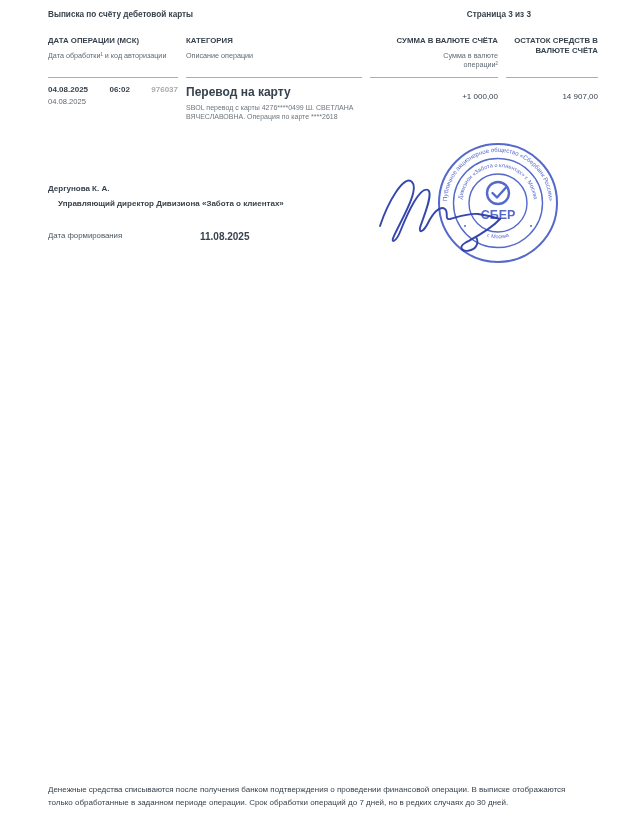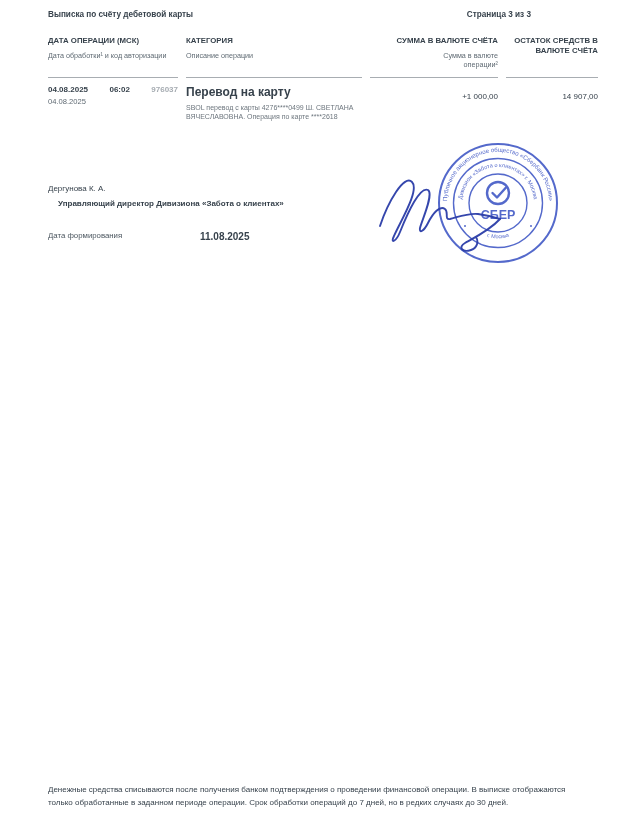--- a/index.html
+++ b/index.html
@@ -37,21 +37,21 @@
   .trow{margin-top:7px;}
   .dateline{display:flex;justify-content:space-between;font-size:8px;}
   .b{font-weight:bold;}
   .authcode{color:#a6acb2;font-weight:bold;}
   .procdate{font-size:7.6px;color:#5f6a73;margin-top:3px;}
   .cat{font-size:12px;font-weight:bold;}
   .descr{font-size:7px;color:#6d767e;margin-top:4px;line-height:9.5px;}
   .amt{font-size:8px;}
   
   .sign-block{position:absolute;top:184px;left:48px;width:320px;}
-  .sign-name{font-size:8px;font-weight:normal;}
+  .sign-name{font-size:8px;font-weight:bold;}
   .sign-role{font-size:8px;font-weight:bold;margin-top:6px;margin-left:10px;}
   .formed-row{position:absolute;top:231px;left:48px;display:flex;font-size:7.8px;}
   .formed-label{width:152px;color:#4a555e;}
   .formed-date{font-size:10px;font-weight:bold;}
   
   .stamp{position:absolute;left:418px;top:123px;opacity:0.88;}
   .signature{position:absolute;left:368px;top:156px;z-index:3;opacity:0.95;}
   
   .footer{position:absolute;top:783px;left:48px;width:524px;font-size:8px;line-height:13px;color:#37424c;}
   .footer p{margin:0;}

